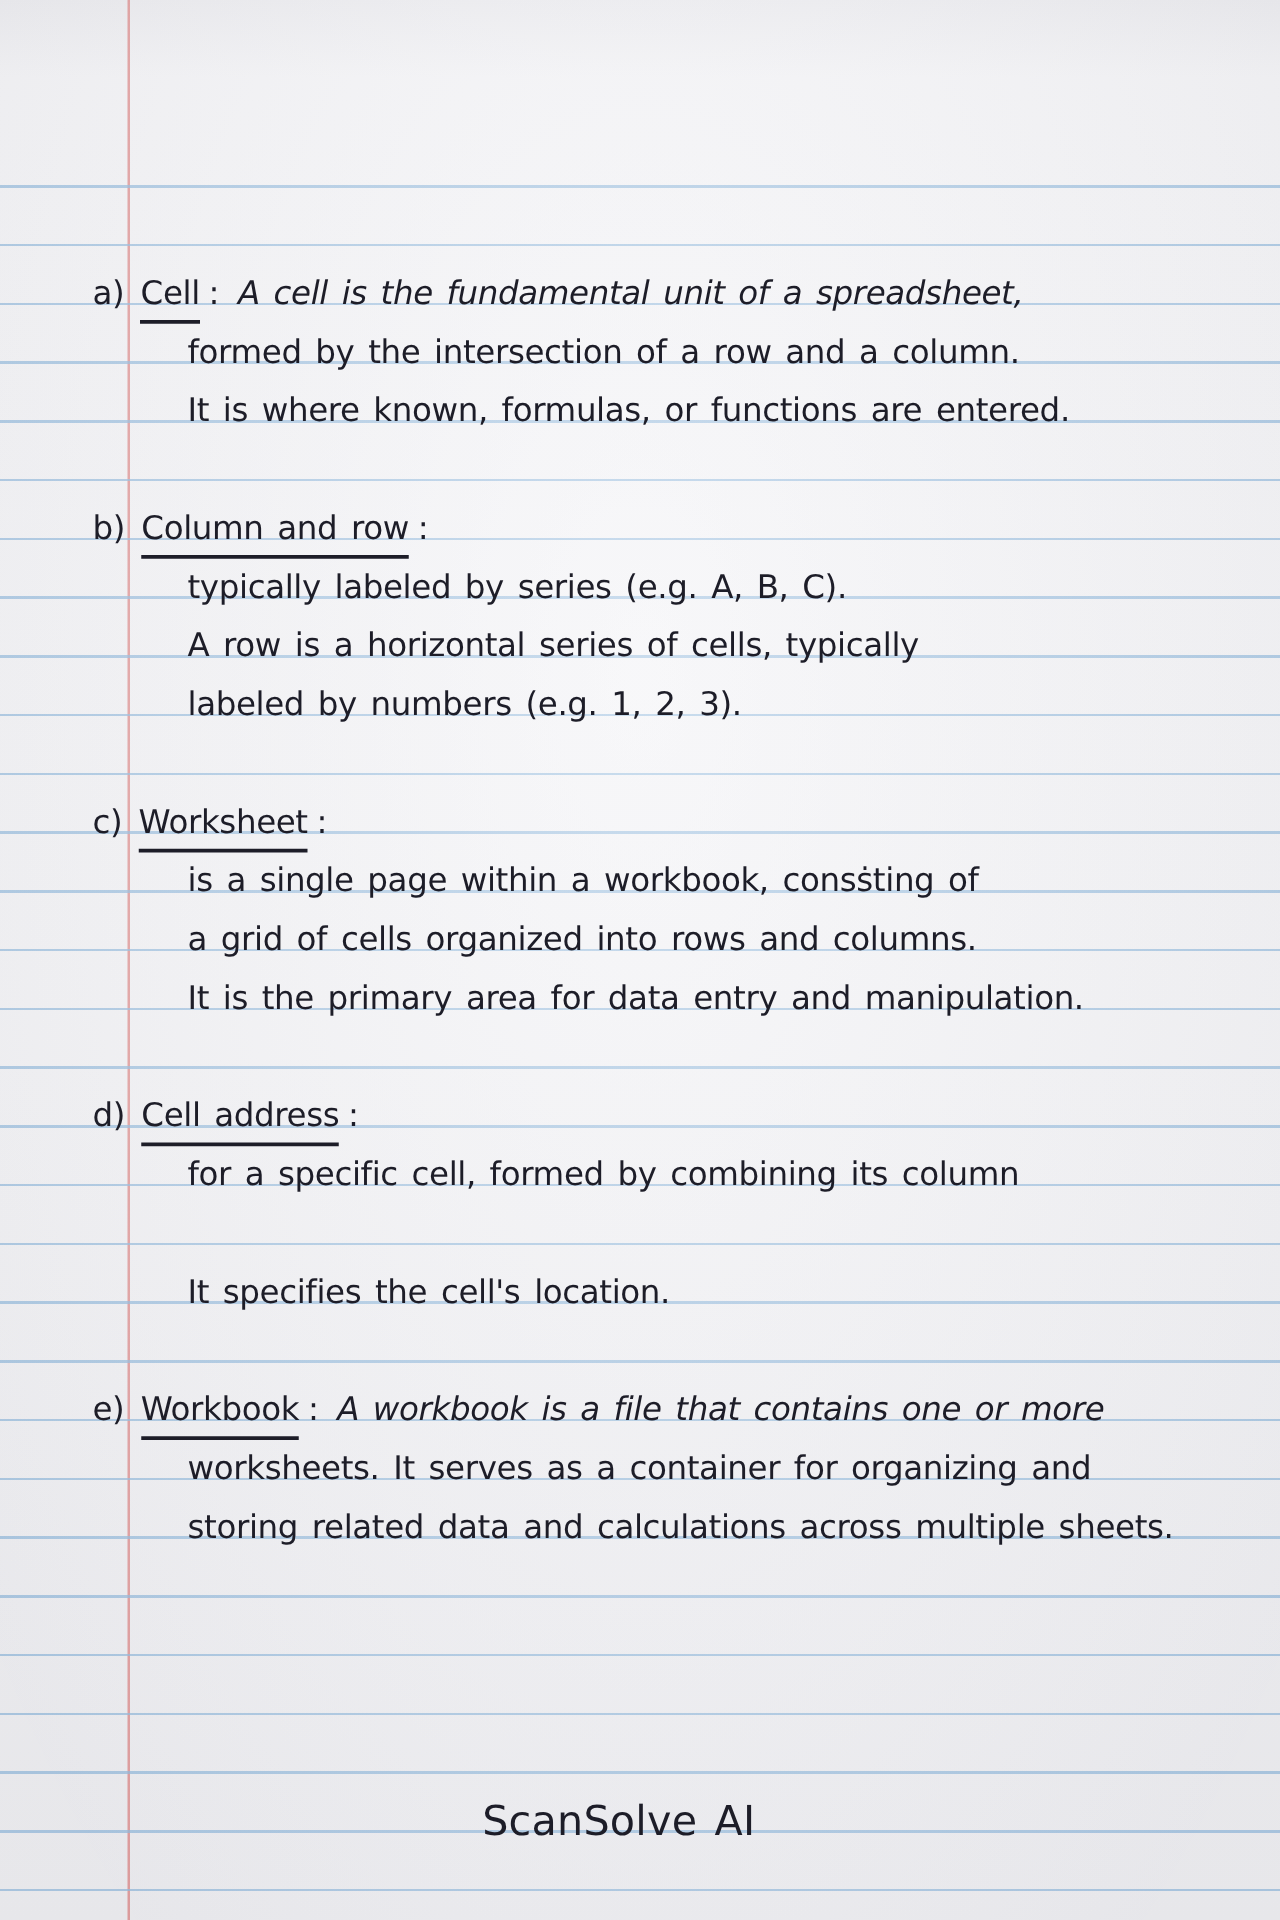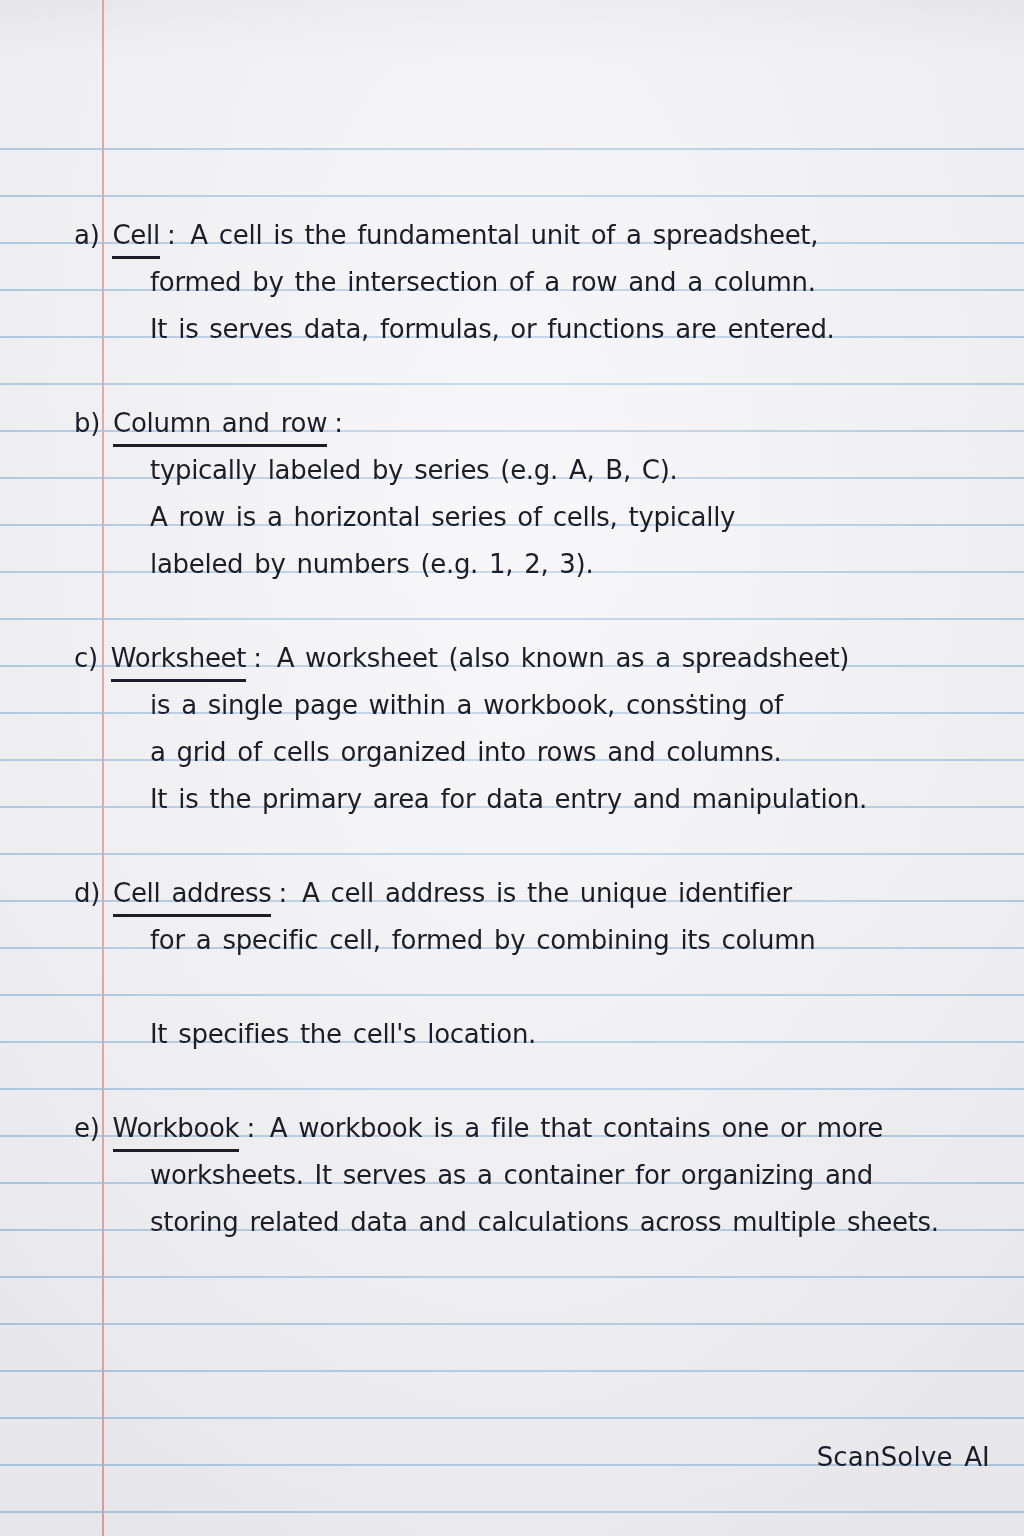--- a/index.html
+++ b/index.html
@@ -65,78 +65,77 @@
   }
   .term {
     border-bottom: 3px solid #1d1d28;
     padding-bottom: 1px;
   }
   .colon {
     margin-left: 7px;
   }
   .intro {
     margin-left: 15px;
+    font-style: italic;
   }
   .indent { left: 150px; }
   .lead   { left: 74px;  }
   .footer-line {
     position: absolute;
     top: 1437px;
     left: 0;
     width: 990px;
     height: 40px;
     line-height: 40px;
-    font-size: 26px;
+    font-size: 33px;
     letter-spacing: 0.2px;
     word-spacing: 3px;
-    text-align: right;
+    text-align: center;
     z-index: 2;
   }
 </style>
 </head>
 <body>
 
 <div class="page">
 
   <div class="margin-line"></div>
   <div class="rules"></div>
 
   <div class="note-line lead head" style="top:215px">
     <span class="lbl">a)</span>
     <span class="term">Cell</span>
     <span class="colon">:</span>
     <span class="intro">A cell is the fundamental unit of a spreadsheet,</span>
   </div>
   <div class="note-line indent" style="top:262px">formed by the intersection of a row and a column.</div>
-  <div class="note-line indent" style="top:309px">It is serves data, formulas, or functions are entered.</div>
+  <div class="note-line indent" style="top:309px">It is where known, formulas, or functions are entered.</div>
 
   <div class="note-line lead head" style="top:403px">
     <span class="lbl">b)</span>
     <span class="term">Column and row</span>
     <span class="colon">:</span>
   </div>
   <div class="note-line indent" style="top:450px">typically labeled by series (e.g. A, B, C).</div>
   <div class="note-line indent" style="top:497px">A row is a horizontal series of cells, typically</div>
   <div class="note-line indent" style="top:544px">labeled by numbers (e.g. 1, 2, 3).</div>
 
   <div class="note-line lead head" style="top:638px">
     <span class="lbl">c)</span>
     <span class="term">Worksheet</span>
     <span class="colon">:</span>
-    <span class="intro">A worksheet (also known as a spreadsheet)</span>
   </div>
   <div class="note-line indent" style="top:685px">is a single page within a workbook, consṡting of</div>
   <div class="note-line indent" style="top:732px">a grid of cells organized into rows and columns.</div>
   <div class="note-line indent" style="top:779px">It is the primary area for data entry and manipulation.</div>
 
   <div class="note-line lead head" style="top:873px">
     <span class="lbl">d)</span>
     <span class="term">Cell address</span>
     <span class="colon">:</span>
-    <span class="intro">A cell address is the unique identifier</span>
   </div>
   <div class="note-line indent" style="top:920px">for a specific cell, formed by combining its column</div>
   <div class="note-line indent" style="top:1014px">It specifies the cell's location.</div>
 
   <div class="note-line lead head" style="top:1108px">
     <span class="lbl">e)</span>
     <span class="term">Workbook</span>
     <span class="colon">:</span>
     <span class="intro">A workbook is a file that contains one or more</span>
   </div>

